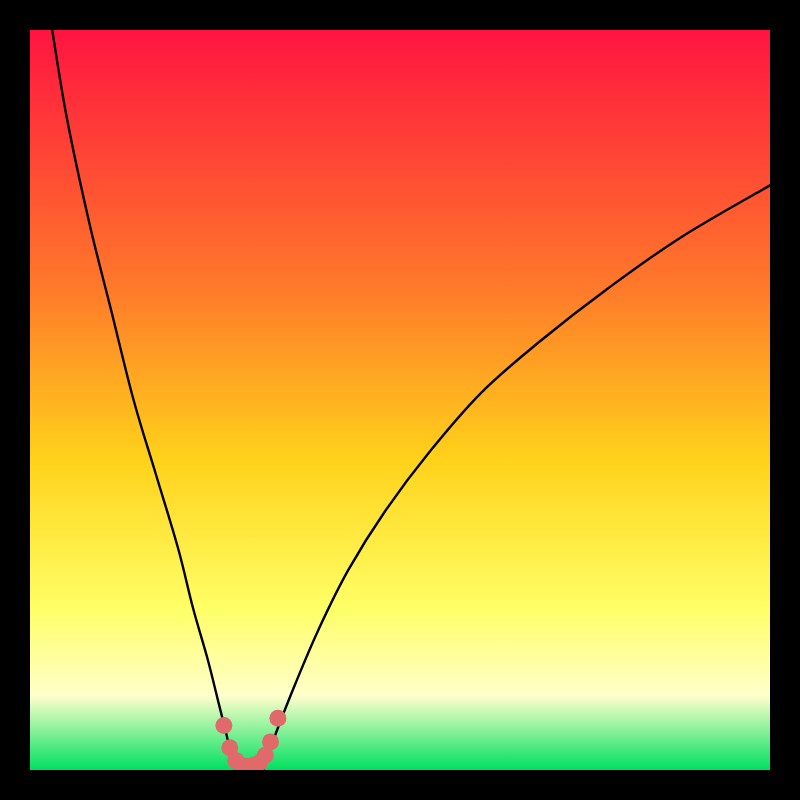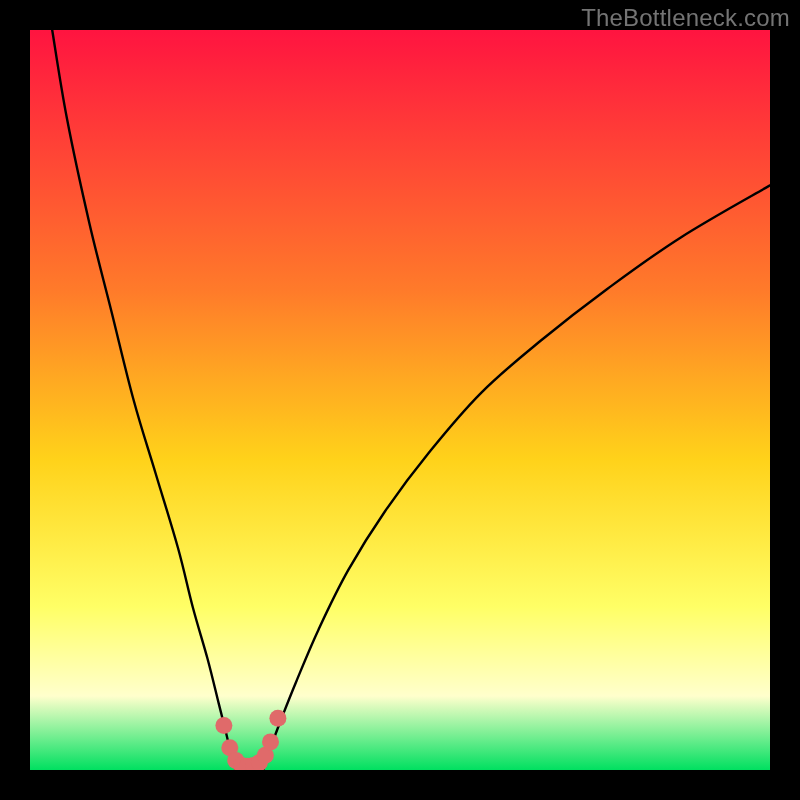--- a/index.html
+++ b/index.html
@@ -36,21 +36,20 @@
     font-weight: 500;
     letter-spacing: 0.2px;
   }
   svg { display: block; }
 </style>
 </head>
 <body>
 
 <div class="frame">
 
-  <div class="watermark">TheBottleneck.com</div>
 
   <div class="plot">
     <svg id="chart-svg" width="740" height="740" viewBox="0 0 740 740">
       <defs>
         <linearGradient id="bg-grad" x1="0" y1="0" x2="0" y2="1">
           <stop id="g0" offset="0%" stop-color="#ff1440"></stop>
           <stop id="g1" offset="35%" stop-color="#ff7a2a"></stop>
           <stop id="g2" offset="58%" stop-color="#ffd21a"></stop>
           <stop id="g3" offset="78%" stop-color="#ffff66"></stop>
           <stop id="g4" offset="90%" stop-color="#ffffcc"></stop>

